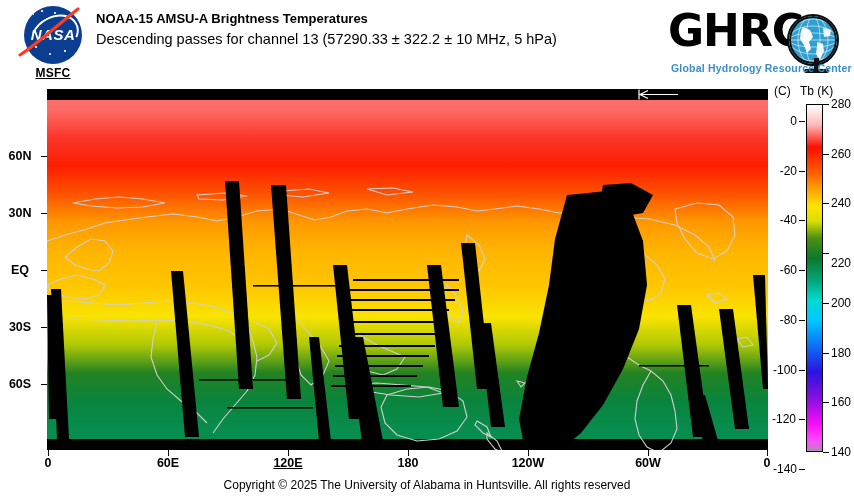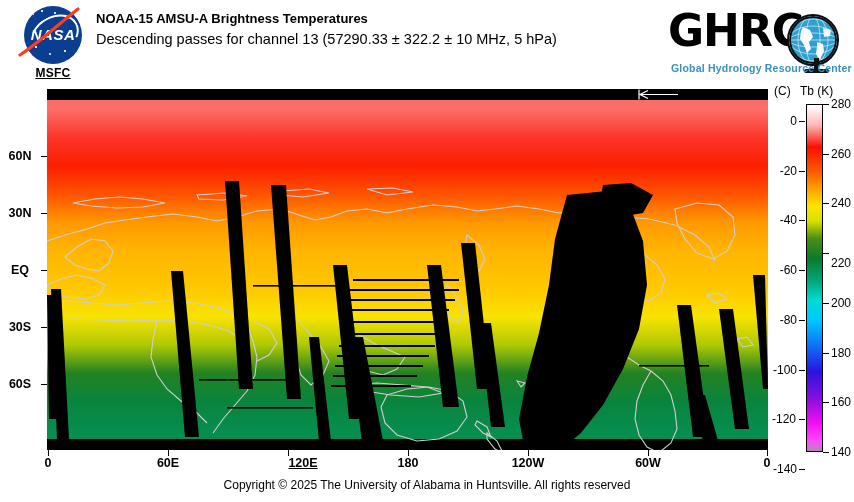--- a/index.html
+++ b/index.html
@@ -253,21 +253,21 @@
 <div id="xaxis">
   <div class="xtick" style="left:48px;"></div>
   <div class="xtick" style="left:168px;"></div>
   <div class="xtick" style="left:288px;"></div>
   <div class="xtick" style="left:408px;"></div>
   <div class="xtick" style="left:528px;"></div>
   <div class="xtick" style="left:648px;"></div>
   <div class="xtick" style="left:767px;"></div>
   <div class="xlab" style="left:48px;">0</div>
   <div class="xlab" style="left:168px;">60E</div>
-  <div class="xlab" style="left:303px;text-decoration:underline;">120E</div>
+  <div class="xlab" style="left:288px;text-decoration:underline;">120E</div>
   <div class="xlab" style="left:408px;">180</div>
   <div class="xlab" style="left:528px;">120W</div>
   <div class="xlab" style="left:648px;">60W</div>
   <div class="xlab" style="left:767px;">0</div>
 </div>
 
 <div id="yaxis">
   <div class="ytick" style="top:156px;"></div>
   <div class="ytick" style="top:213px;"></div>
   <div class="ytick" style="top:270px;"></div>

